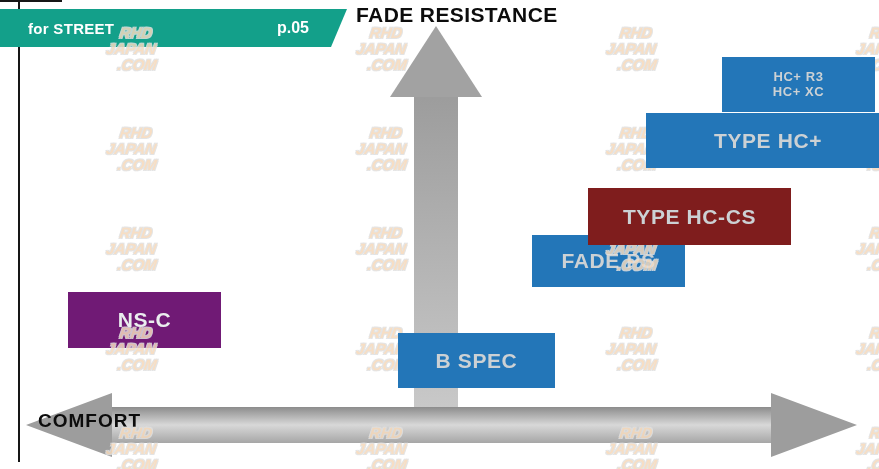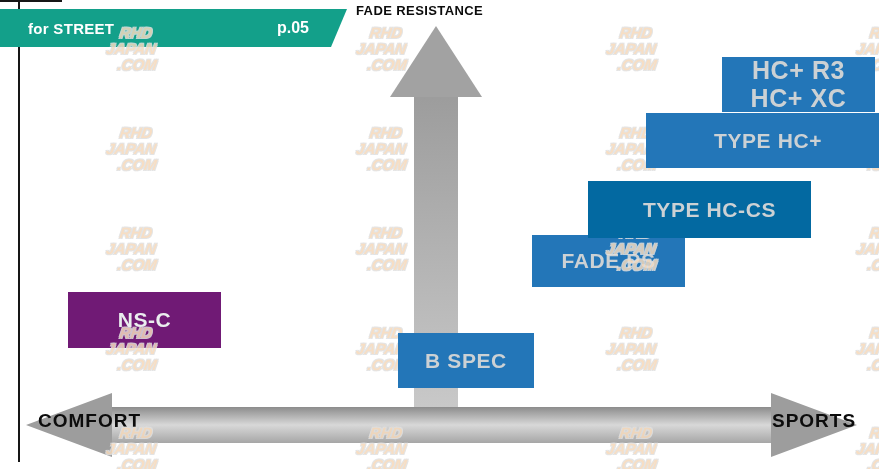--- a/index.html
+++ b/index.html
@@ -2,21 +2,21 @@
 <html><head>
 <meta charset="utf-8">
 <style>
   html,body{margin:0;padding:0;background:#fff;}
   .stage{position:relative;width:879px;height:469px;background:#ffffff;overflow:hidden;
          font-family:"Liberation Sans",sans-serif;}
   .vline{position:absolute;left:18px;top:0;width:2px;height:462px;background:#161616;z-index:0;}
   .topline{position:absolute;left:0;top:0;width:62px;height:2px;background:#161616;z-index:0;}
   svg.arrows{position:absolute;left:0;top:0;z-index:1;}
   .axis-label{position:absolute;z-index:3;font-weight:bold;color:#0c0c0c;white-space:nowrap;}
-  .fade-label{left:356px;top:3px;font-size:13px;letter-spacing:.4px;}
+  .fade-label{left:356px;top:3px;font-size:21px;letter-spacing:.4px;}
   .comfort-label{left:38px;top:410px;font-size:19px;letter-spacing:1px;}
   .sports-label{left:772px;top:410px;font-size:19px;letter-spacing:1px;}
   .banner{position:absolute;left:0;z-index:2;color:#ffffff;display:flex;align-items:center;}
   .banner-street{top:9px;width:347px;height:38px;
       clip-path:polygon(0 0,100% 0,calc(100% - 16px) 100%,0 100%);}
   .banner-sports{top:57px;width:352px;height:34px;
       clip-path:polygon(0 0,100% 0,calc(100% - 16px) 100%,0 100%);}
   .banner .lbl{font-weight:bold;font-size:15px;letter-spacing:.3px;}
   .banner-street .lbl{margin-left:28px;}
   .banner-sports .lbl{margin-left:10px;}
@@ -60,45 +60,44 @@
     </g>
     <g>
       <rect x="100" y="407" width="680" height="36" fill="url(#gh)"></rect>
       <polygon points="26,425 112,393 112,457" fill="#9d9d9d"></polygon>
       <polygon points="857,425 771,393 771,457" fill="#9d9d9d"></polygon>
     </g>
   </svg>
 
   <div class="axis-label fade-label">FADE RESISTANCE</div>
   <div class="axis-label comfort-label">COMFORT</div>
-  <div class="axis-label sports-label">SPORTS</div>
 
   <div class="banner banner-street" id="banner-street" style="background: rgb(19, 160, 138);">
     <span class="lbl">for STREET</span>
     <span class="pg">p.05</span>
   </div>
 
 
   <div id="boxes">
       <div class="pbox z-low" style="left: 48px; top: 292px; width: 153px; height: 56px; background: #701a75; color: rgb(234, 238, 238); margin-left: 20px;">
         <div>NS-C</div>
       </div>
-      <div class="pbox z-high" style="left: 398px; top: 333px; width: 136px; height: 55px; background: rgb(35, 118, 184); color: rgb(204, 209, 212);">
+      <div class="pbox z-high" style="left: 398px; top: 333px; width: 157px; height: 55px; background: rgb(35, 118, 184); color: rgb(204, 209, 212);">
         <div>B SPEC</div>
       </div>
       <div class="pbox z-low" style="left: 532px; top: 235px; width: 153px; height: 52px; background: rgb(35, 118, 184); color: rgb(204, 209, 212);">
         <div>FADE PS</div>
       </div>
-      <div class="pbox z-high" style="left: 588px; top: 181px; width: 203px; height: 57px; background: #0369a1; color: rgb(204, 209, 212); padding-left: 20px;">
+      <div class="pbox z-high" style="left: 588px; top: 188px; width: 203px; height: 57px; background: #7f1d1d; color: rgb(204, 209, 212);">
         <div>TYPE HC-CS</div>
       </div>
       <div class="pbox z-high" style="left: 646px; top: 113px; width: 244px; height: 55px; background: rgb(35, 118, 184); color: rgb(204, 209, 212);">
         <div>TYPE HC+</div>
       </div>
-      <div class="pbox z-high" style="left: 722px; top: 57px; width: 153px; height: 55px; background: rgb(35, 118, 184); color: rgb(204, 209, 212); font-size: 25px;">
+      <div class="pbox z-high" style="left: 722px; top: 57px; width: 153px; height: 55px; background: rgb(35, 118, 184); color: rgb(204, 209, 212); font-size: 13px;">
         <div>HC+ R3</div>
         <div>HC+ XC</div>
       </div>
     </div>
   <div id="watermarks">
       <div class="wm" style="left: 95px; top: 25px; color: rgb(246, 217, 186);">
         <div class="l1">RHD</div>
         <div class="l2">JAPAN</div>
         <div class="l3">.COM</div>
       </div>

